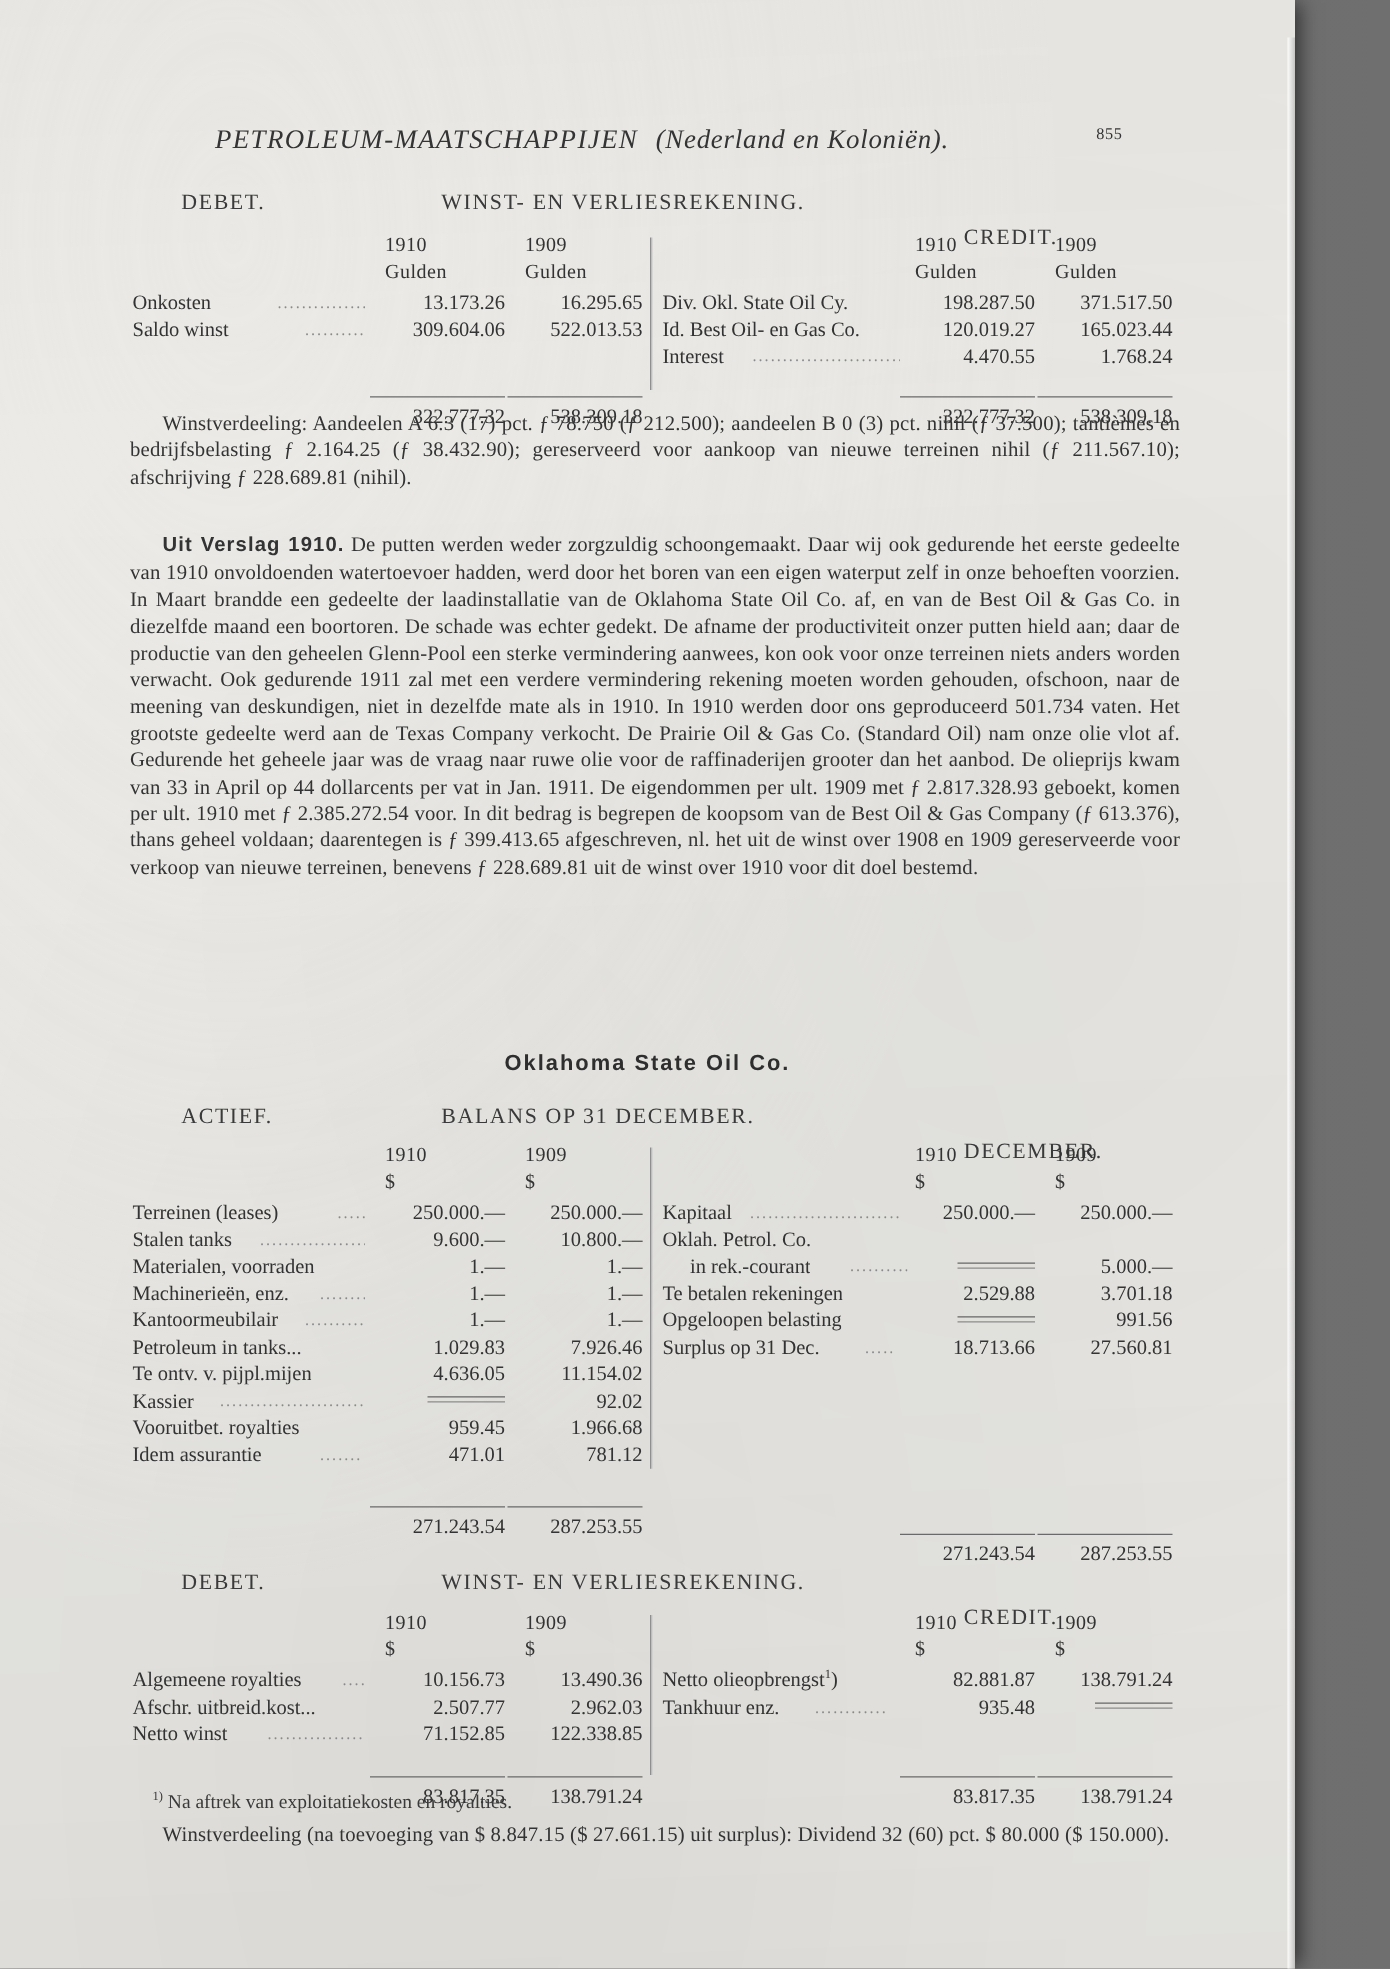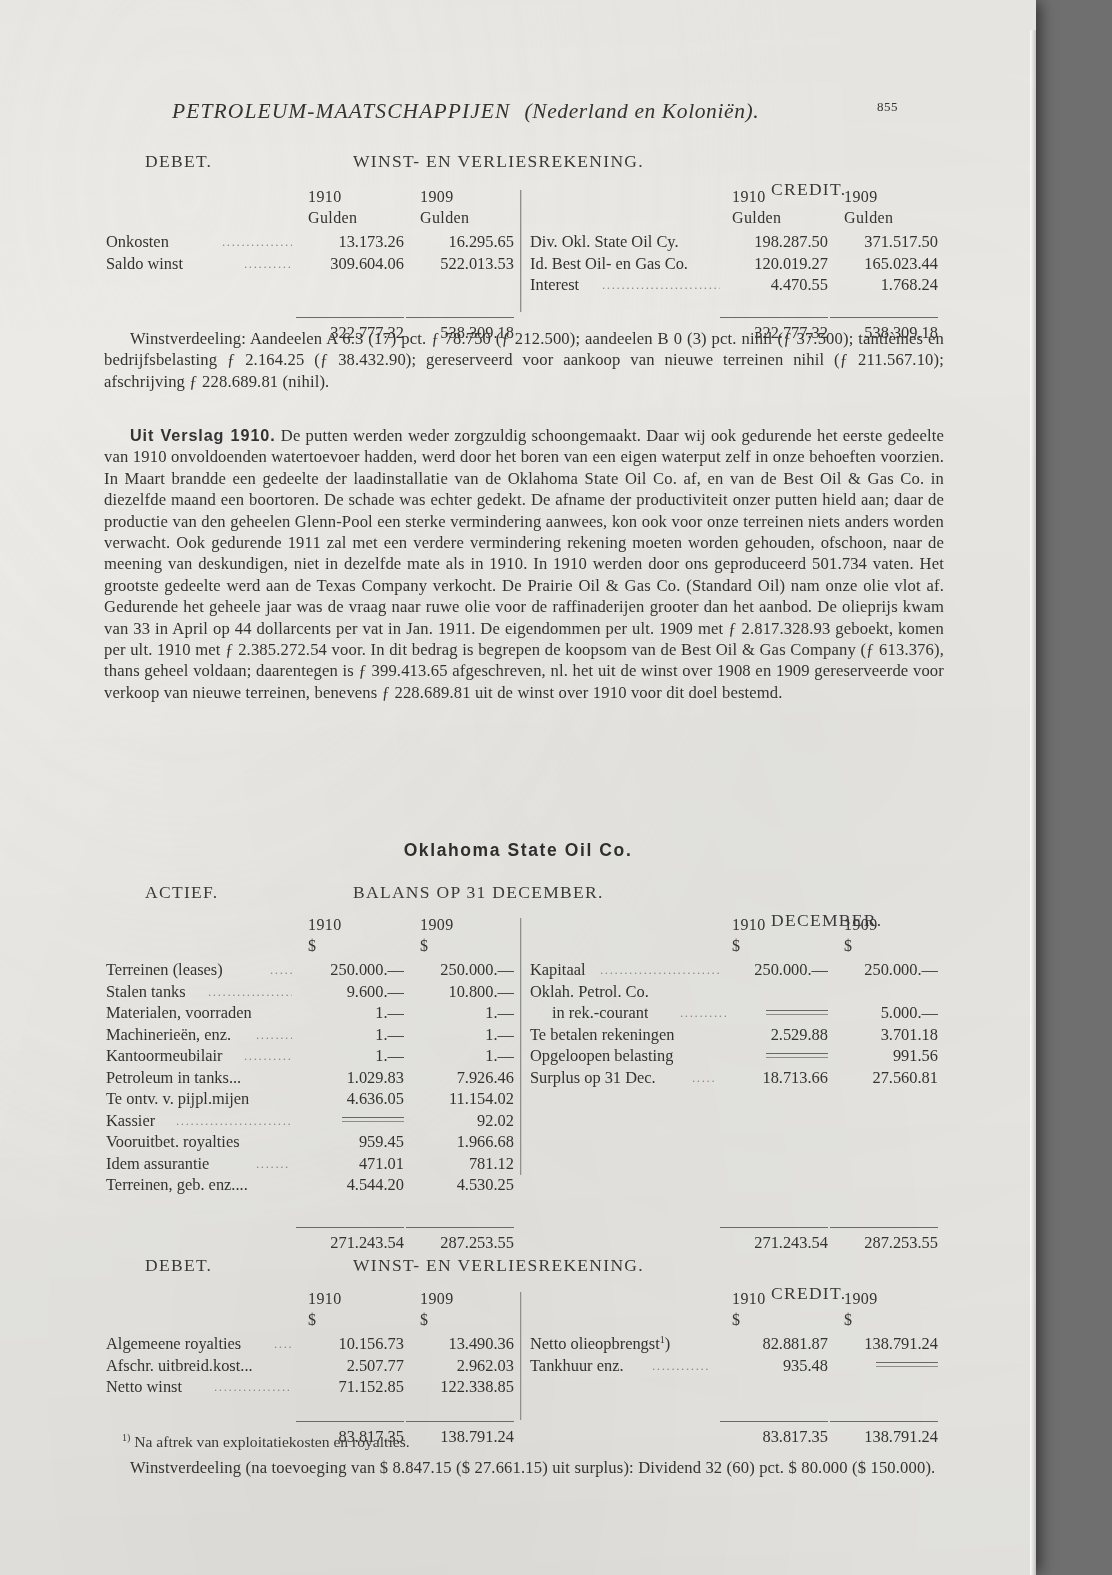--- a/index.html
+++ b/index.html
@@ -387,25 +387,20 @@
           <span class="lbl">Vooruitbet. royalties</span>
           <span class="v1">959.45</span>
           <span class="v2">1.966.68</span>
         </div>
         <div class="lrow">
           <span class="lbl">Idem assurantie</span>
           <span class="dots" style="left:152px;width:36px;">.......</span>
           <span class="v1">471.01</span>
           <span class="v2">781.12</span>
         </div>
-        <div class="lrow">
-          <span class="lbl">Terreinen, geb. enz....</span>
-          <span class="v1">4.544.20</span>
-          <span class="v2">4.530.25</span>
-        </div>
         <div style="height:24px;"></div>
         <div class="totline">
             <i class="a"></i>
             <i class="b"></i>
           </div>
         <div class="lrow">
           <span class="v1">271.243.54</span>
           <span class="v2">287.253.55</span>
         </div>
       </div>

